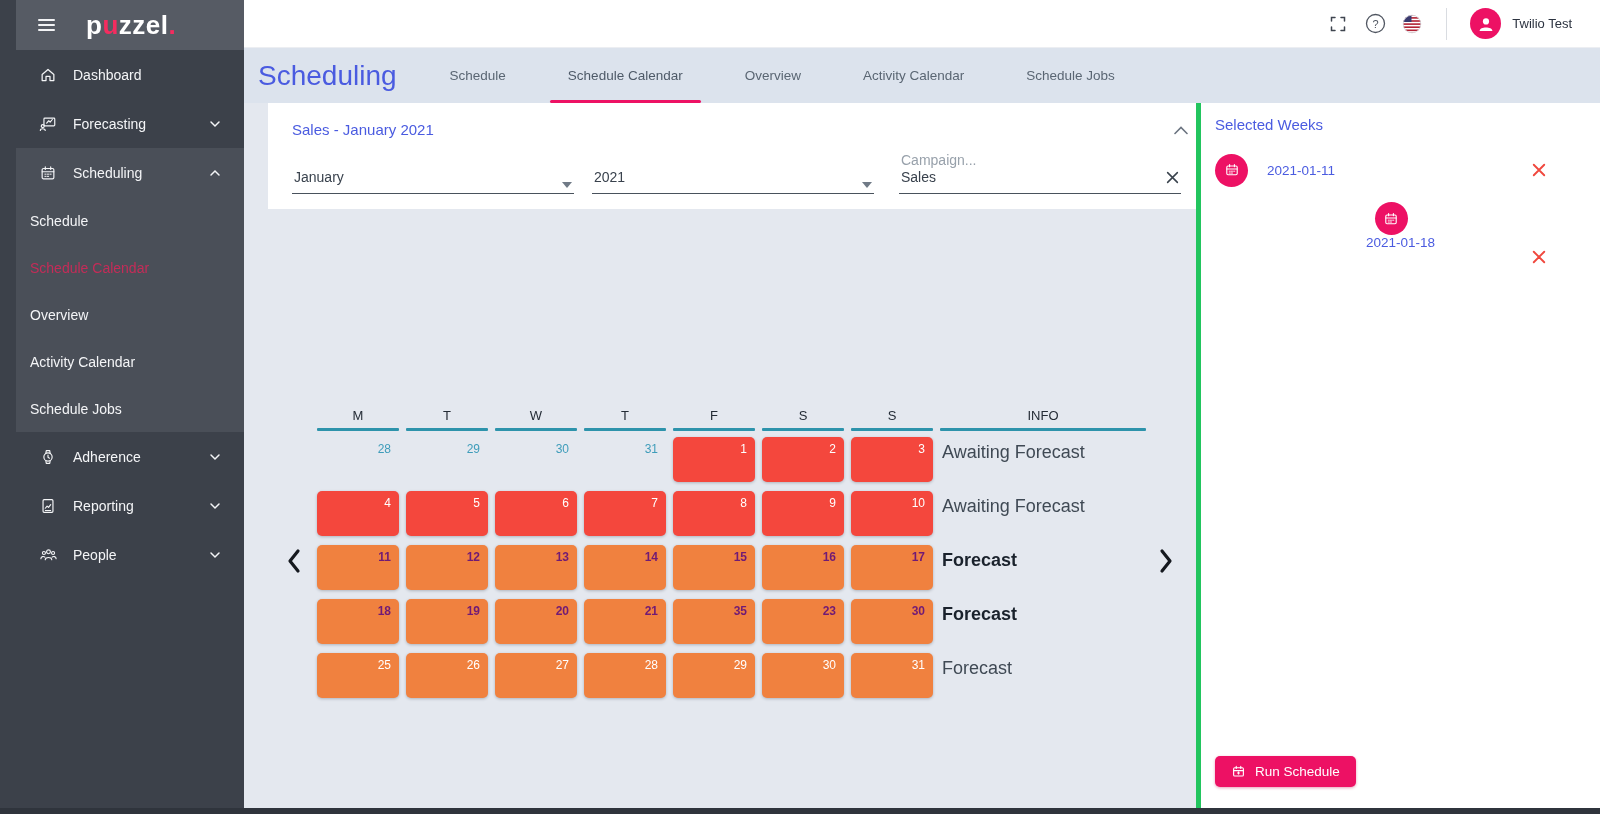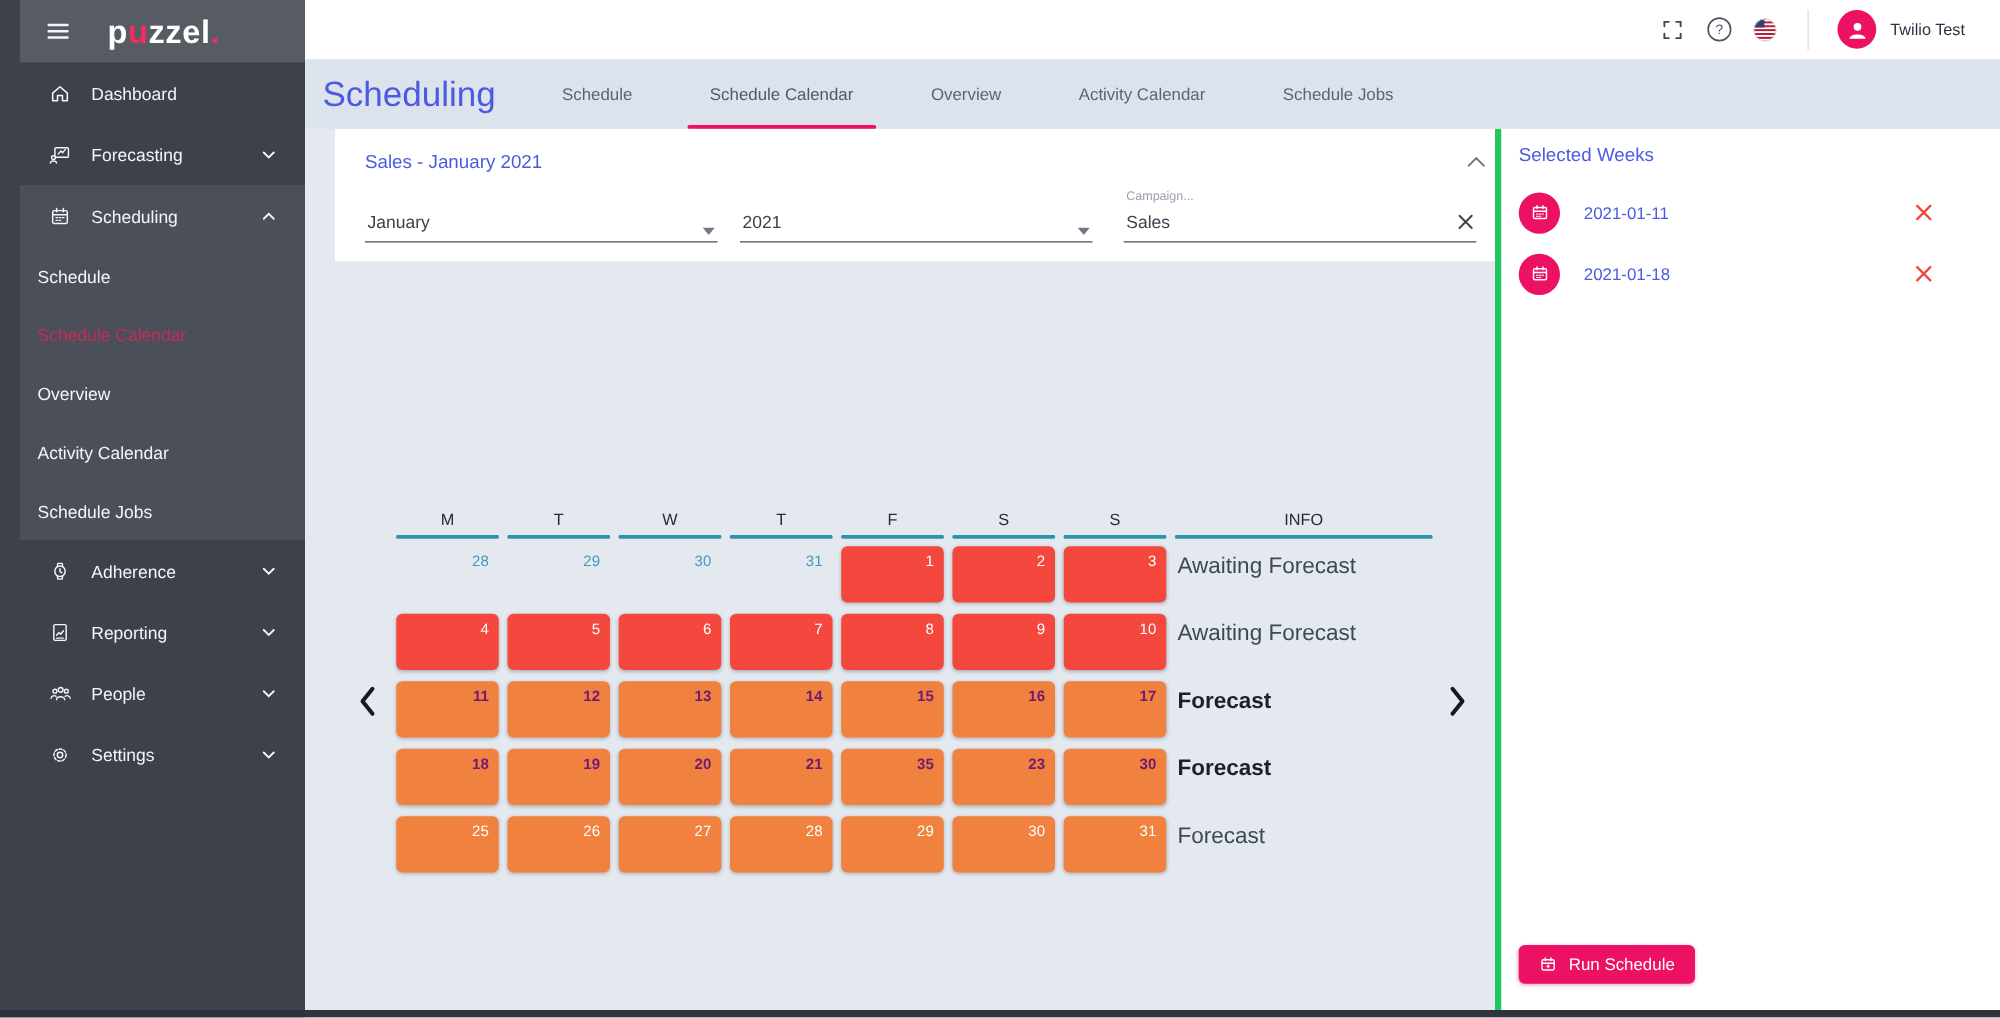--- a/index.html
+++ b/index.html
@@ -46,21 +46,21 @@
   
   .main { position:absolute; left:244px; top:103px; width:952px; height:706px; background:#e4e8ef;margin-left:24px; }
   .filter-panel { position:absolute; left:0; top:0; width:952px; height:106px; background:#ffffff; }
   .fp-title { position:absolute; left:24px; top:18px; font-size:15px; color:#4a5be0; }
   .fp-collapse { position:absolute; right:32px; top:18px; cursor:pointer; }
   .field { position:absolute; top:64px; height:27px; border-bottom:1px solid #49525c; font-size:14px; color:#39424d; display:flex; align-items:flex-start; justify-content:space-between; padding:2px 2px 0 2px; }
   .f1 { left:24px;  width:282px; }
   .f2 { left:324px; width:282px; }
   .f3 { left:631px; width:282px; }
   .field .arrow { margin-top:6px; }
-  .fp-label { position:absolute; top:-15px; left:2px; font-size:10px; color:#98a1ab; }
+  .fp-label { position:absolute; top:-15px; left:2px; font-size:14px; color:#98a1ab; }
   .clear-x { cursor:pointer; margin-top:2px; }
 
   
   .cal-head-row { position:absolute; left:49px; top:305px; display:flex; }
   .colh { width:82px; margin-right:7px; text-align:center; font-size:13px; color:#242c36; }
   .colh.info { width:206px; margin-right:0; }
   .cal-ul-row { position:absolute; left:49px; top:325px; display:flex; }
   .ul { width:82px; height:3px; background:#2d93ab; margin-right:7px; border-radius:1px; }
   .ul.info { width:206px; margin-right:0; }
 
@@ -77,21 +77,21 @@
   .info-cell[data-bold="true"] { font-weight:bold; color:#1a222c; }
 
   .nav-arrow { position:absolute; top:443px; width:24px; height:30px; cursor:pointer; display:flex; align-items:center; justify-content:center; }
   .nav-arrow.left { left:14px; }
   .nav-arrow.right { left:886px; }
 
   
   .rightpanel { position:absolute; left:1196px; top:103px; width:404px; height:706px; background:#ffffff; border-left:5px solid #22c55e; }
   .rp-title { position:absolute; left:14px; top:13px; font-size:15px; color:#4a5be0; }
   .week-item { position:absolute; left:14px; right:14px; height:34px; display:flex; align-items:center; }
-  .wi-1 { top:50px; } .wi-2 { top:99px; }
+  .wi-1 { top:50px; } .wi-2 { top:99px;flex-direction:column; }
   .wi-ico { width:33px; height:33px; border-radius:50%; background:#ed1164; display:flex; align-items:center; justify-content:center; margin-right:19px; flex:none; }
   .wi-date { font-size:13.5px; color:#4a5be0; cursor:pointer; }
   .wi-x { margin-left:auto; margin-right:40px; cursor:pointer; display:flex; }
 
   .run-btn { position:absolute; left:14px; top:653px; height:31px; background:#ed1164; color:#ffffff; border:none; border-radius:5px;
              display:flex; align-items:center; gap:9px; padding:0 16px; font-size:13.5px; font-family:"Liberation Sans",sans-serif;
              cursor:pointer; box-shadow:0 1px 3px rgba(200,20,80,.4); }
 
   .bottombar { position:absolute; left:0; bottom:0; width:1600px; height:6px; background:#2f343c; z-index:20; }
 </style>
@@ -210,34 +210,20 @@
         </svg>
     </span>
     <span class="nav-label">People</span>
     <span class="nav-chev">
       <svg width="14" height="14" viewBox="0 0 14 14" fill="none" stroke="#f4f5f7" stroke-width="1.5" stroke-linecap="round">
           <path d="M3 5 l4 4 4-4"></path>
         </svg>
     </span>
   </div>
 
-  <div class="nav-item">
-    <span class="nav-ico">
-      <svg width="18" height="18" viewBox="0 0 20 20" fill="none" stroke="#f4f5f7" stroke-width="1.3" stroke-linecap="round">
-          <circle cx="10" cy="10" r="2.4"></circle>
-          <circle cx="10" cy="10" r="5.4" stroke-dasharray="2.4 1.6"></circle>
-        </svg>
-    </span>
-    <span class="nav-label">Settings</span>
-    <span class="nav-chev">
-      <svg width="14" height="14" viewBox="0 0 14 14" fill="none" stroke="#f4f5f7" stroke-width="1.5" stroke-linecap="round">
-          <path d="M3 5 l4 4 4-4"></path>
-        </svg>
-    </span>
-  </div>
 </aside>
 
 <header class="topbar">
   <span class="tb-icon">
     <svg width="18" height="18" viewBox="0 0 18 18" fill="none" stroke="#3f454f" stroke-width="1.5" stroke-linecap="round">
         <path d="M2.5 6 V2.5 H6 M12 2.5 H15.5 V6 M15.5 12 V15.5 H12 M6 15.5 H2.5 V12"></path>
       </svg>
   </span>
   <span class="tb-icon">
     <svg width="21" height="21" viewBox="0 0 21 21" fill="none">

